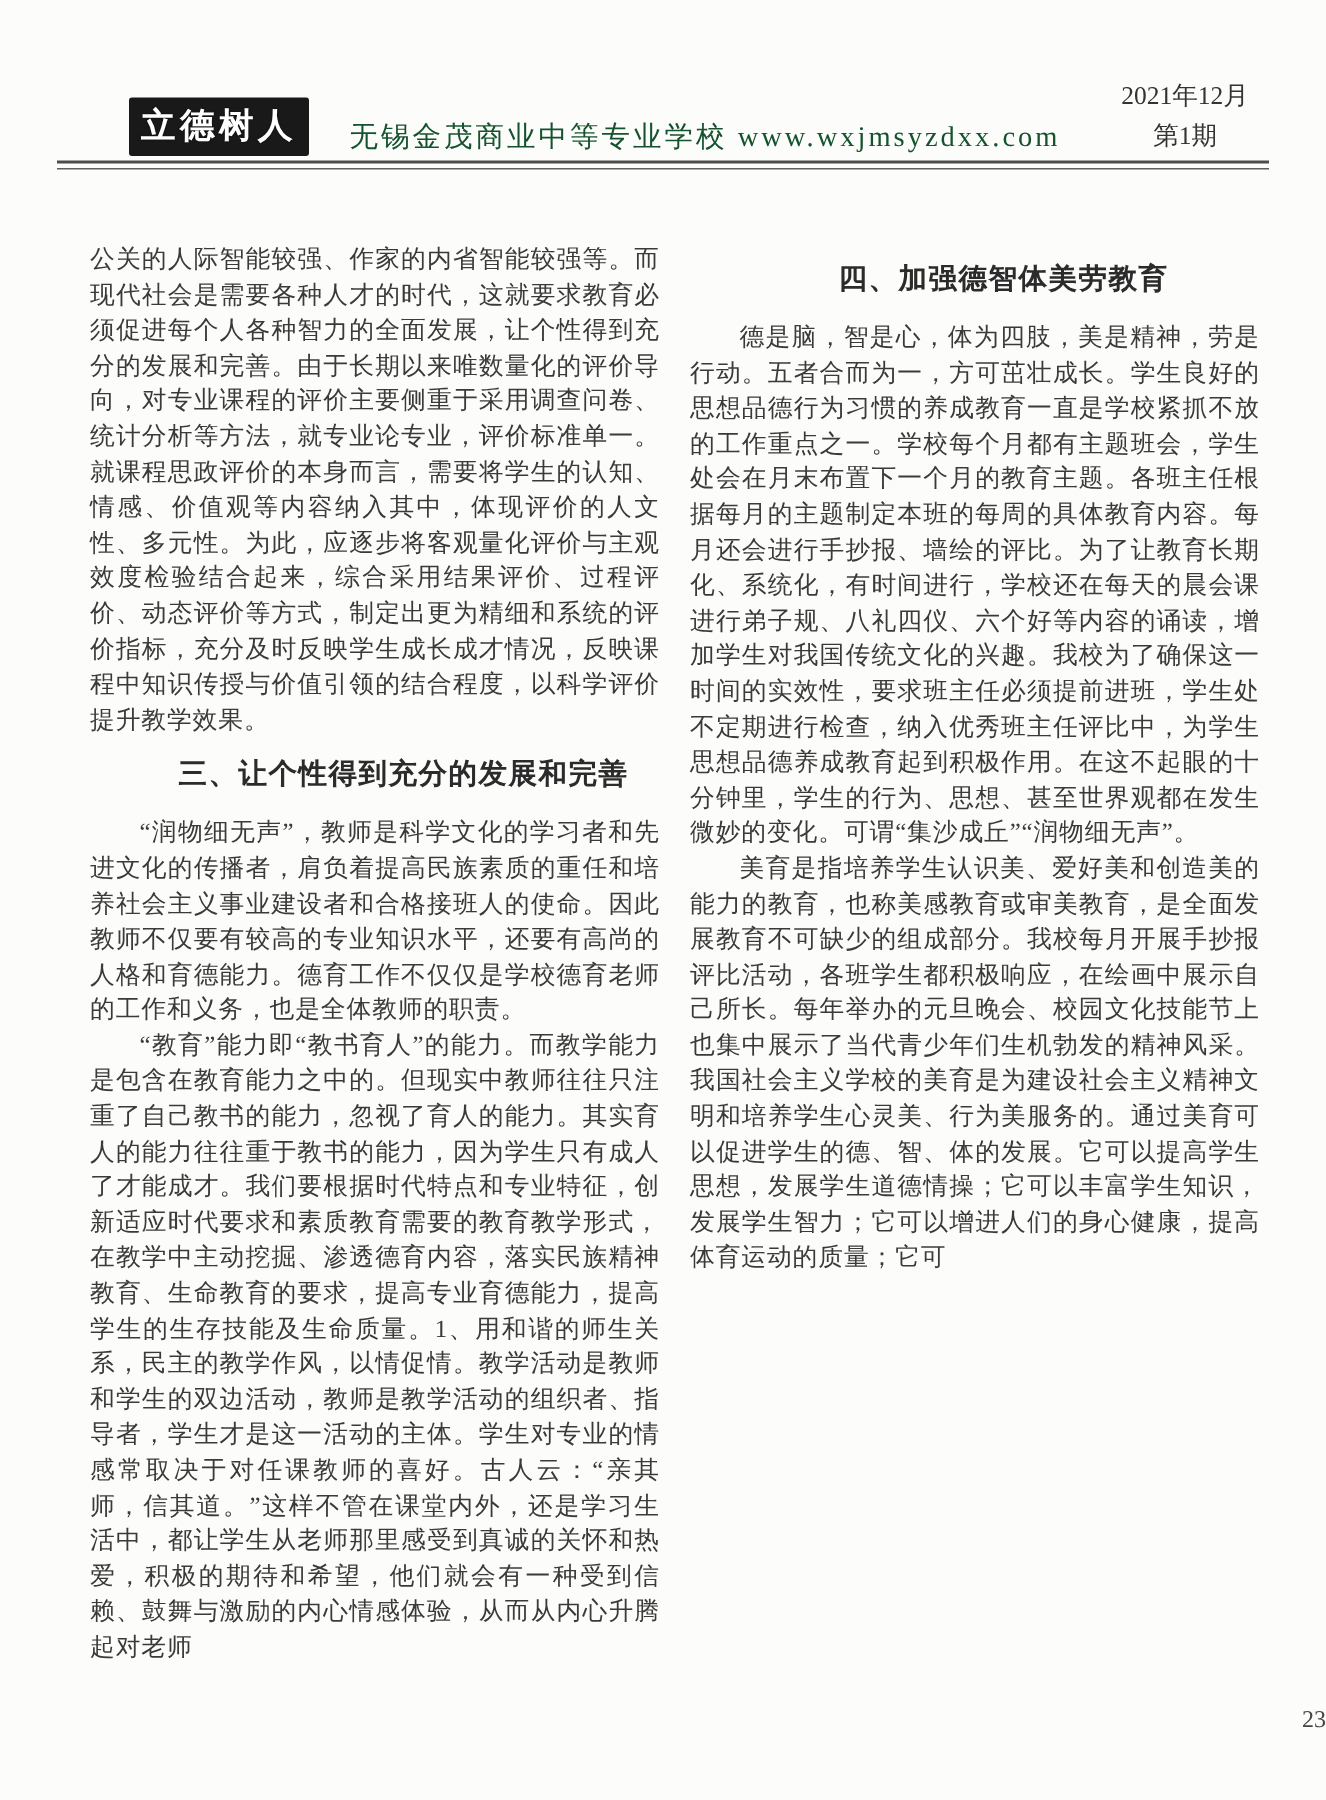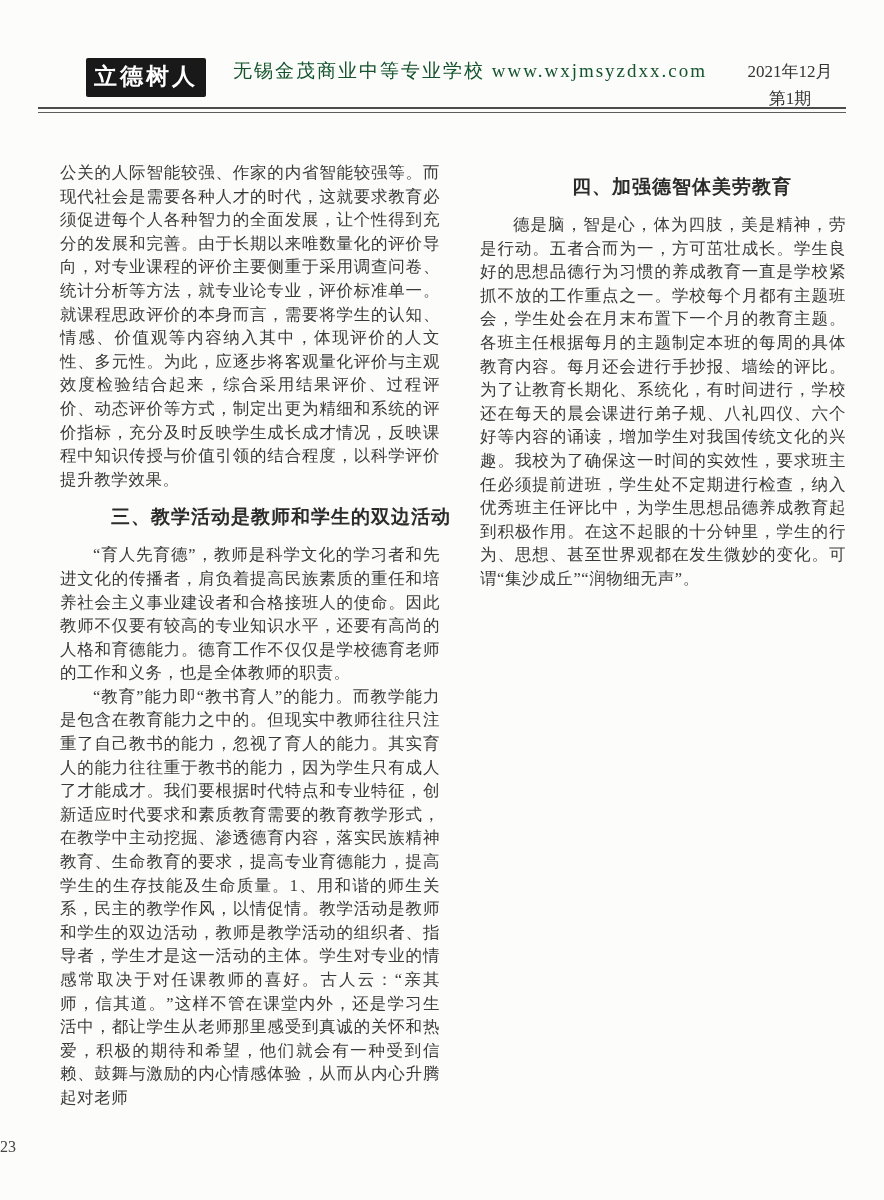--- a/index.html
+++ b/index.html
@@ -21,21 +21,21 @@
     color: #3a3a3a;
   }
   
   .header {
     position: absolute;
     top: 58px;
     left: 38px;
     right: 38px;
     height: 46px;
     display: flex;
-    align-items: flex-start;
+    align-items: flex-end;
     padding-left: 48px;
   }
   .logo {
     background: #191919;
     color: #ffffff;
     font-family: "Liberation Sans", sans-serif;
     font-weight: bold;
     font-size: 23px;
     letter-spacing: 3px;
     padding: 3px 8px 5px 8px;
@@ -68,21 +68,21 @@
     border-top: 2px solid #4c4c4c;
     border-bottom: 1.5px solid #5d5d5d;
   }
   
   .content {
     position: absolute;
     top: 161px;
     left: 60px;
     width: 786px;
     display: flex;
-    gap: 40px;
+    gap: 20px;
   }
   .col {
     width: 380px;
   }
   .para {
     margin: 0;
     font-size: 16.5px;
     line-height: 23.6px;
     letter-spacing: 0.6px;
     text-align: justify;
@@ -102,21 +102,21 @@
     color: #2b2b2b;
     white-space: nowrap;
     text-align: center;
   }
   
   .footer {
     position: absolute;
     top: 1138px;
     left: 0;
     width: 884px;
-    text-align: left;
+    text-align: right;
     font-size: 16px;
     color: #454545;
   }
 </style>
 </head>
 <body>
 
 <div class="page">
 
   <header class="header">
@@ -128,27 +128,28 @@
       <div>2021年12月</div>
       <div>第1期</div>
     </div>
   </header>
 
   <div class="rule"></div>
 
   <main class="content">
     <section class="col" id="col-left">
         <p class="para">公关的人际智能较强、作家的内省智能较强等。而现代社会是需要各种人才的时代，这就要求教育必须促进每个人各种智力的全面发展，让个性得到充分的发展和完善。由于长期以来唯数量化的评价导向，对专业课程的评价主要侧重于采用调查问卷、统计分析等方法，就专业论专业，评价标准单一。就课程思政评价的本身而言，需要将学生的认知、情感、价值观等内容纳入其中，体现评价的人文性、多元性。为此，应逐步将客观量化评价与主观效度检验结合起来，综合采用结果评价、过程评价、动态评价等方式，制定出更为精细和系统的评价指标，充分及时反映学生成长成才情况，反映课程中知识传授与价值引领的结合程度，以科学评价提升教学效果。</p>
-        <h2 class="heading">三、教学活动是教师和学生的双边活动</h2>
-        <p class="para indent">“育人先育德”，教师是科学文化的学习者和先进文化的传播者，肩负着提高民族素质的重任和培养社会主义事业建设者和合格接班人的使命。因此教师不仅要有较高的专业知识水平，还要有高尚的人格和育德能力。德育工作不仅仅是学校德育老师的工作和义务，也是全体教师的职责。</p>
+        <h2 class="heading">三、让个性得到充分的发展和完善</h2>
+        <p class="para indent">“润物细无声”，教师是科学文化的学习者和先进文化的传播者，肩负着提高民族素质的重任和培养社会主义事业建设者和合格接班人的使命。因此教师不仅要有较高的专业知识水平，还要有高尚的人格和育德能力。德育工作不仅仅是学校德育老师的工作和义务，也是全体教师的职责。</p>
         <p class="para indent">“教育”能力即“教书育人”的能力。而教学能力是包含在教育能力之中的。但现实中教师往往只注重了自己教书的能力，忽视了育人的能力。其实育人的能力往往重于教书的能力，因为学生只有成人了才能成才。我们要根据时代特点和专业特征，创新适应时代要求和素质教育需要的教育教学形式，在教学中主动挖掘、渗透德育内容，落实民族精神教育、生命教育的要求，提高专业育德能力，提高学生的生存技能及生命质量。1、用和谐的师生关系，民主的教学作风，以情促情。教学活动是教师和学生的双边活动，教师是教学活动的组织者、指导者，学生才是这一活动的主体。学生对专业的情感常取决于对任课教师的喜好。古人云：“亲其师，信其道。”这样不管在课堂内外，还是学习生活中，都让学生从老师那里感受到真诚的关怀和热爱，积极的期待和希望，他们就会有一种受到信赖、鼓舞与激励的内心情感体验，从而从内心升腾起对老师</p>
       </section>
     <section class="col" id="col-right">
         <h2 class="heading">四、加强德智体美劳教育</h2>
         <p class="para indent">德是脑，智是心，体为四肢，美是精神，劳是行动。五者合而为一，方可茁壮成长。学生良好的思想品德行为习惯的养成教育一直是学校紧抓不放的工作重点之一。学校每个月都有主题班会，学生处会在月末布置下一个月的教育主题。各班主任根据每月的主题制定本班的每周的具体教育内容。每月还会进行手抄报、墙绘的评比。为了让教育长期化、系统化，有时间进行，学校还在每天的晨会课进行弟子规、八礼四仪、六个好等内容的诵读，增加学生对我国传统文化的兴趣。我校为了确保这一时间的实效性，要求班主任必须提前进班，学生处不定期进行检查，纳入优秀班主任评比中，为学生思想品德养成教育起到积极作用。在这不起眼的十分钟里，学生的行为、思想、甚至世界观都在发生微妙的变化。可谓“集沙成丘”“润物细无声”。</p>
+        <p class="para indent">美育是指培养学生认识美、爱好美和创造美的能力的教育，也称美感教育或审美教育，是全面发展教育不可缺少的组成部分。我校每月开展手抄报评比活动，各班学生都积极响应，在绘画中展示自己所长。每年举办的元旦晚会、校园文化技能节上也集中展示了当代青少年们生机勃发的精神风采。我国社会主义学校的美育是为建设社会主义精神文明和培养学生心灵美、行为美服务的。通过美育可以促进学生的德、智、体的发展。它可以提高学生思想，发展学生道德情操；它可以丰富学生知识，发展学生智力；它可以增进人们的身心健康，提高体育运动的质量；它可</p>
       </section>
   </main>
 
   <footer class="footer">
     <span>23</span>
   </footer>
 
 </div>
 
 </body></html>

